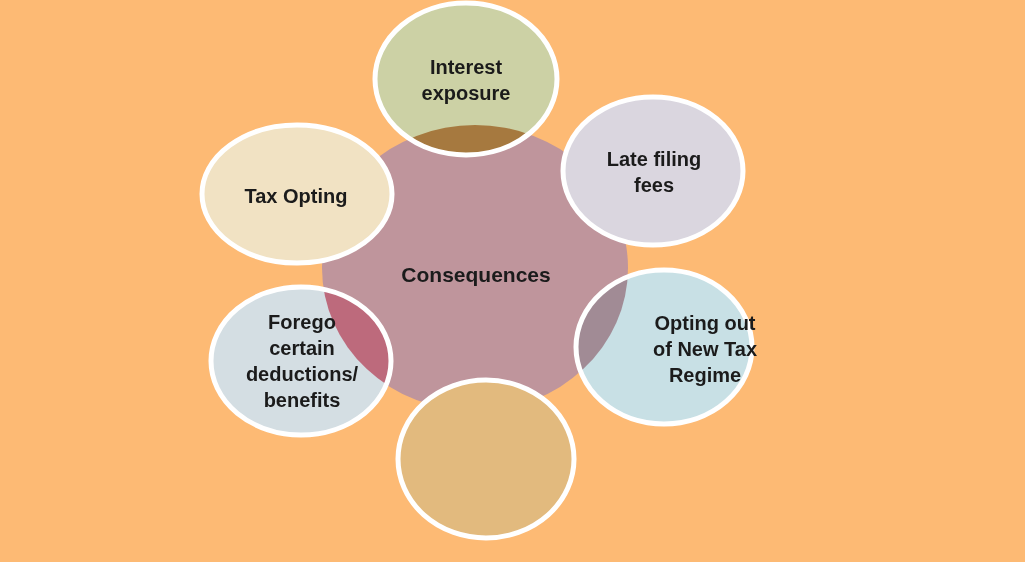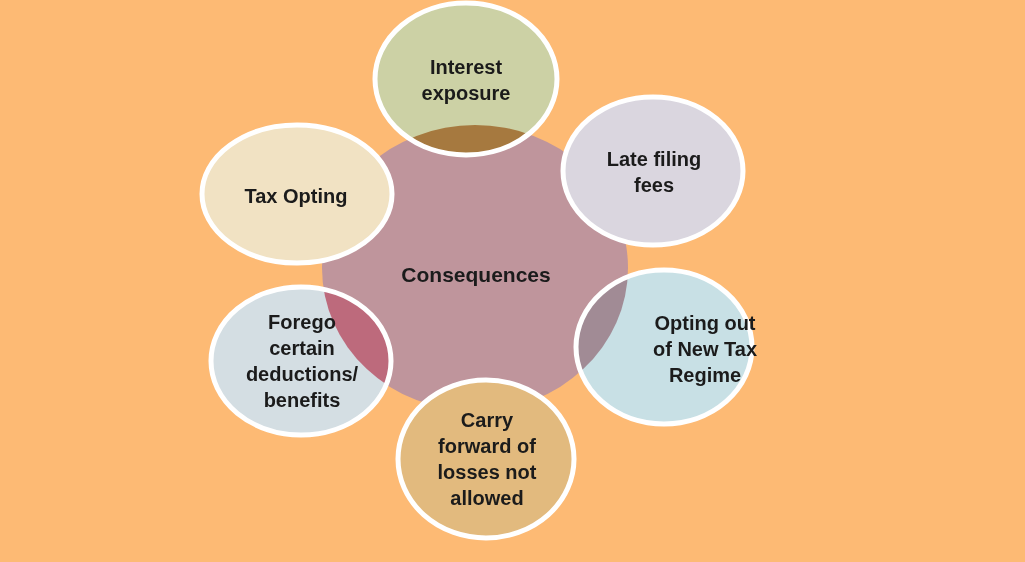--- a/index.html
+++ b/index.html
@@ -90,24 +90,20 @@
   <div class="label lbl-interest">Interest
 exposure</div>
 
   <div class="label lbl-late">Late filing
 fees</div>
 
   <div class="label lbl-opting">Opting out
 of New Tax
 Regime</div>
 
-  <div class="label lbl-carry">Carry
-forward of
-losses not
-allowed</div>
 
   <div class="label lbl-forego">Forego
 certain
 deductions/
 benefits</div>
 
   <div class="label lbl-tax">Tax Opting</div>
 
   <div class="label lbl-center">Consequences</div>
 

